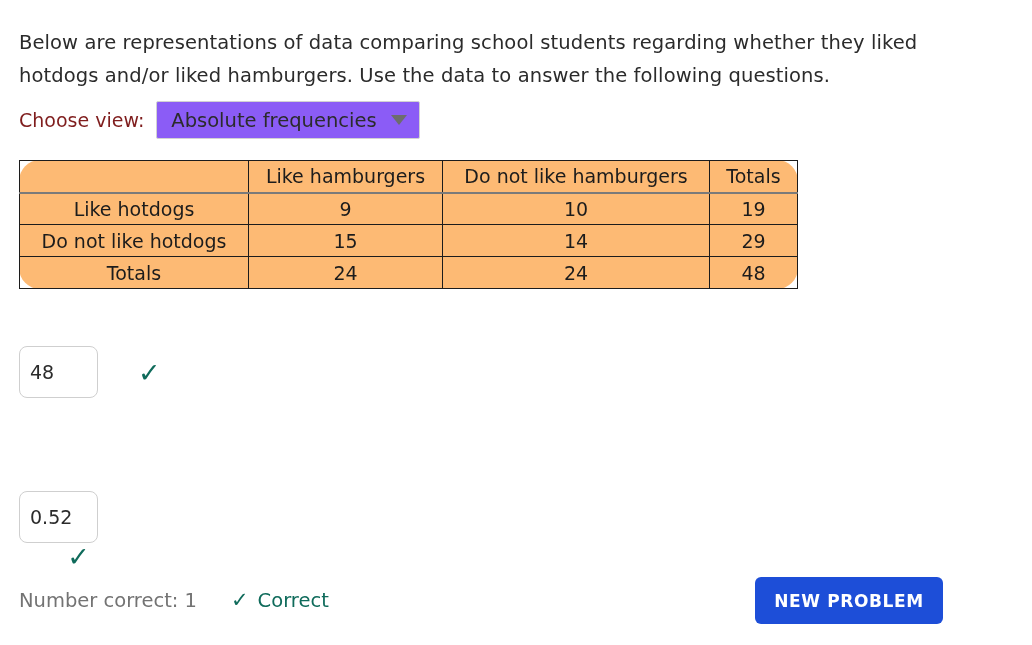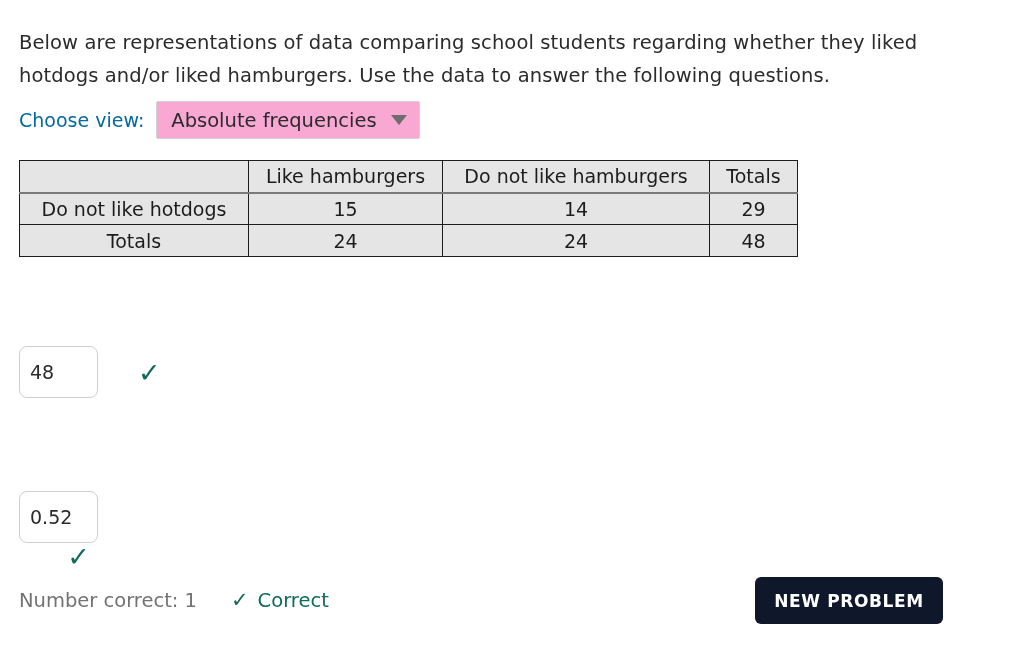--- a/index.html
+++ b/index.html
@@ -39,35 +39,35 @@
   
   .choose-row {
     position: absolute;
     left: 19px;
     top: 101px;
     display: flex;
     align-items: center;
   }
   .choose-label {
     font-size: 19px;
-    color: #0369a1;
+    color: #7f1d1d;
     margin-right: 12px;
     line-height: 1;
   }
   .select-box {
     display: inline-flex;
     align-items: center;
     justify-content: space-between;
     box-sizing: border-box;
     min-width: 262px;
     height: 38px;
     padding: 0 12px 0 14px;
     border: 1px solid #d2d2d2;
     border-radius: 2px;
-    background: #f9a8d4;
+    background: #8b5cf6;
     cursor: pointer;
   }
   .select-value {
     font-size: 19.5px;
     color: #2b2b2b;
     white-space: nowrap;
   }
   .caret {
     width: 0;
     height: 0;
@@ -77,21 +77,22 @@
     border-top: 10px solid #6d6d6d;
   }
 
   
   .freq-table {
     position: absolute;
     left: 19px;
     top: 160px;
     border-collapse: collapse;
     table-layout: fixed;
-    background: #e5e5e5;
+    background: #fdba74;
+    border-radius: 21px;
   }
   .freq-table td, .freq-table th {
     border: 1px solid #1c1c1c;
     height: 32px;
     font-size: 19px;
     font-weight: normal;
     color: #1c1c1c;
     text-align: center;
     padding: 0 6px;
     box-sizing: border-box;
@@ -170,21 +171,21 @@
     margin-right: 9px;
     line-height: 1;
   }
 
   .new-problem-btn {
     position: absolute;
     left: 755px;
     top: 577px;
     width: 188px;
     height: 47px;
-    background: #0f172a;
+    background: #1d4ed8;
     color: #ffffff;
     border: none;
     border-radius: 6px;
     font-family: "DejaVu Sans", sans-serif;
     font-size: 17px;
     font-weight: bold;
     letter-spacing: 0.6px;
     cursor: pointer;
   }
 </style>
@@ -207,20 +208,26 @@
     <thead>
       <tr>
         <td class="c0 corner"></td>
         <td class="c1">Like hamburgers</td>
         <td class="c2">Do not like hamburgers</td>
         <td class="c3">Totals</td>
       </tr>
     </thead>
     <tbody>
       <tr>
+        <td class="c0">Like hotdogs</td>
+        <td class="c1">9</td>
+        <td class="c2">10</td>
+        <td class="c3">19</td>
+      </tr>
+      <tr>
         <td class="c0">Do not like hotdogs</td>
         <td class="c1">15</td>
         <td class="c2">14</td>
         <td class="c3">29</td>
       </tr>
       <tr>
         <td class="c0">Totals</td>
         <td class="c1">24</td>
         <td class="c2">24</td>
         <td class="c3">48</td>

